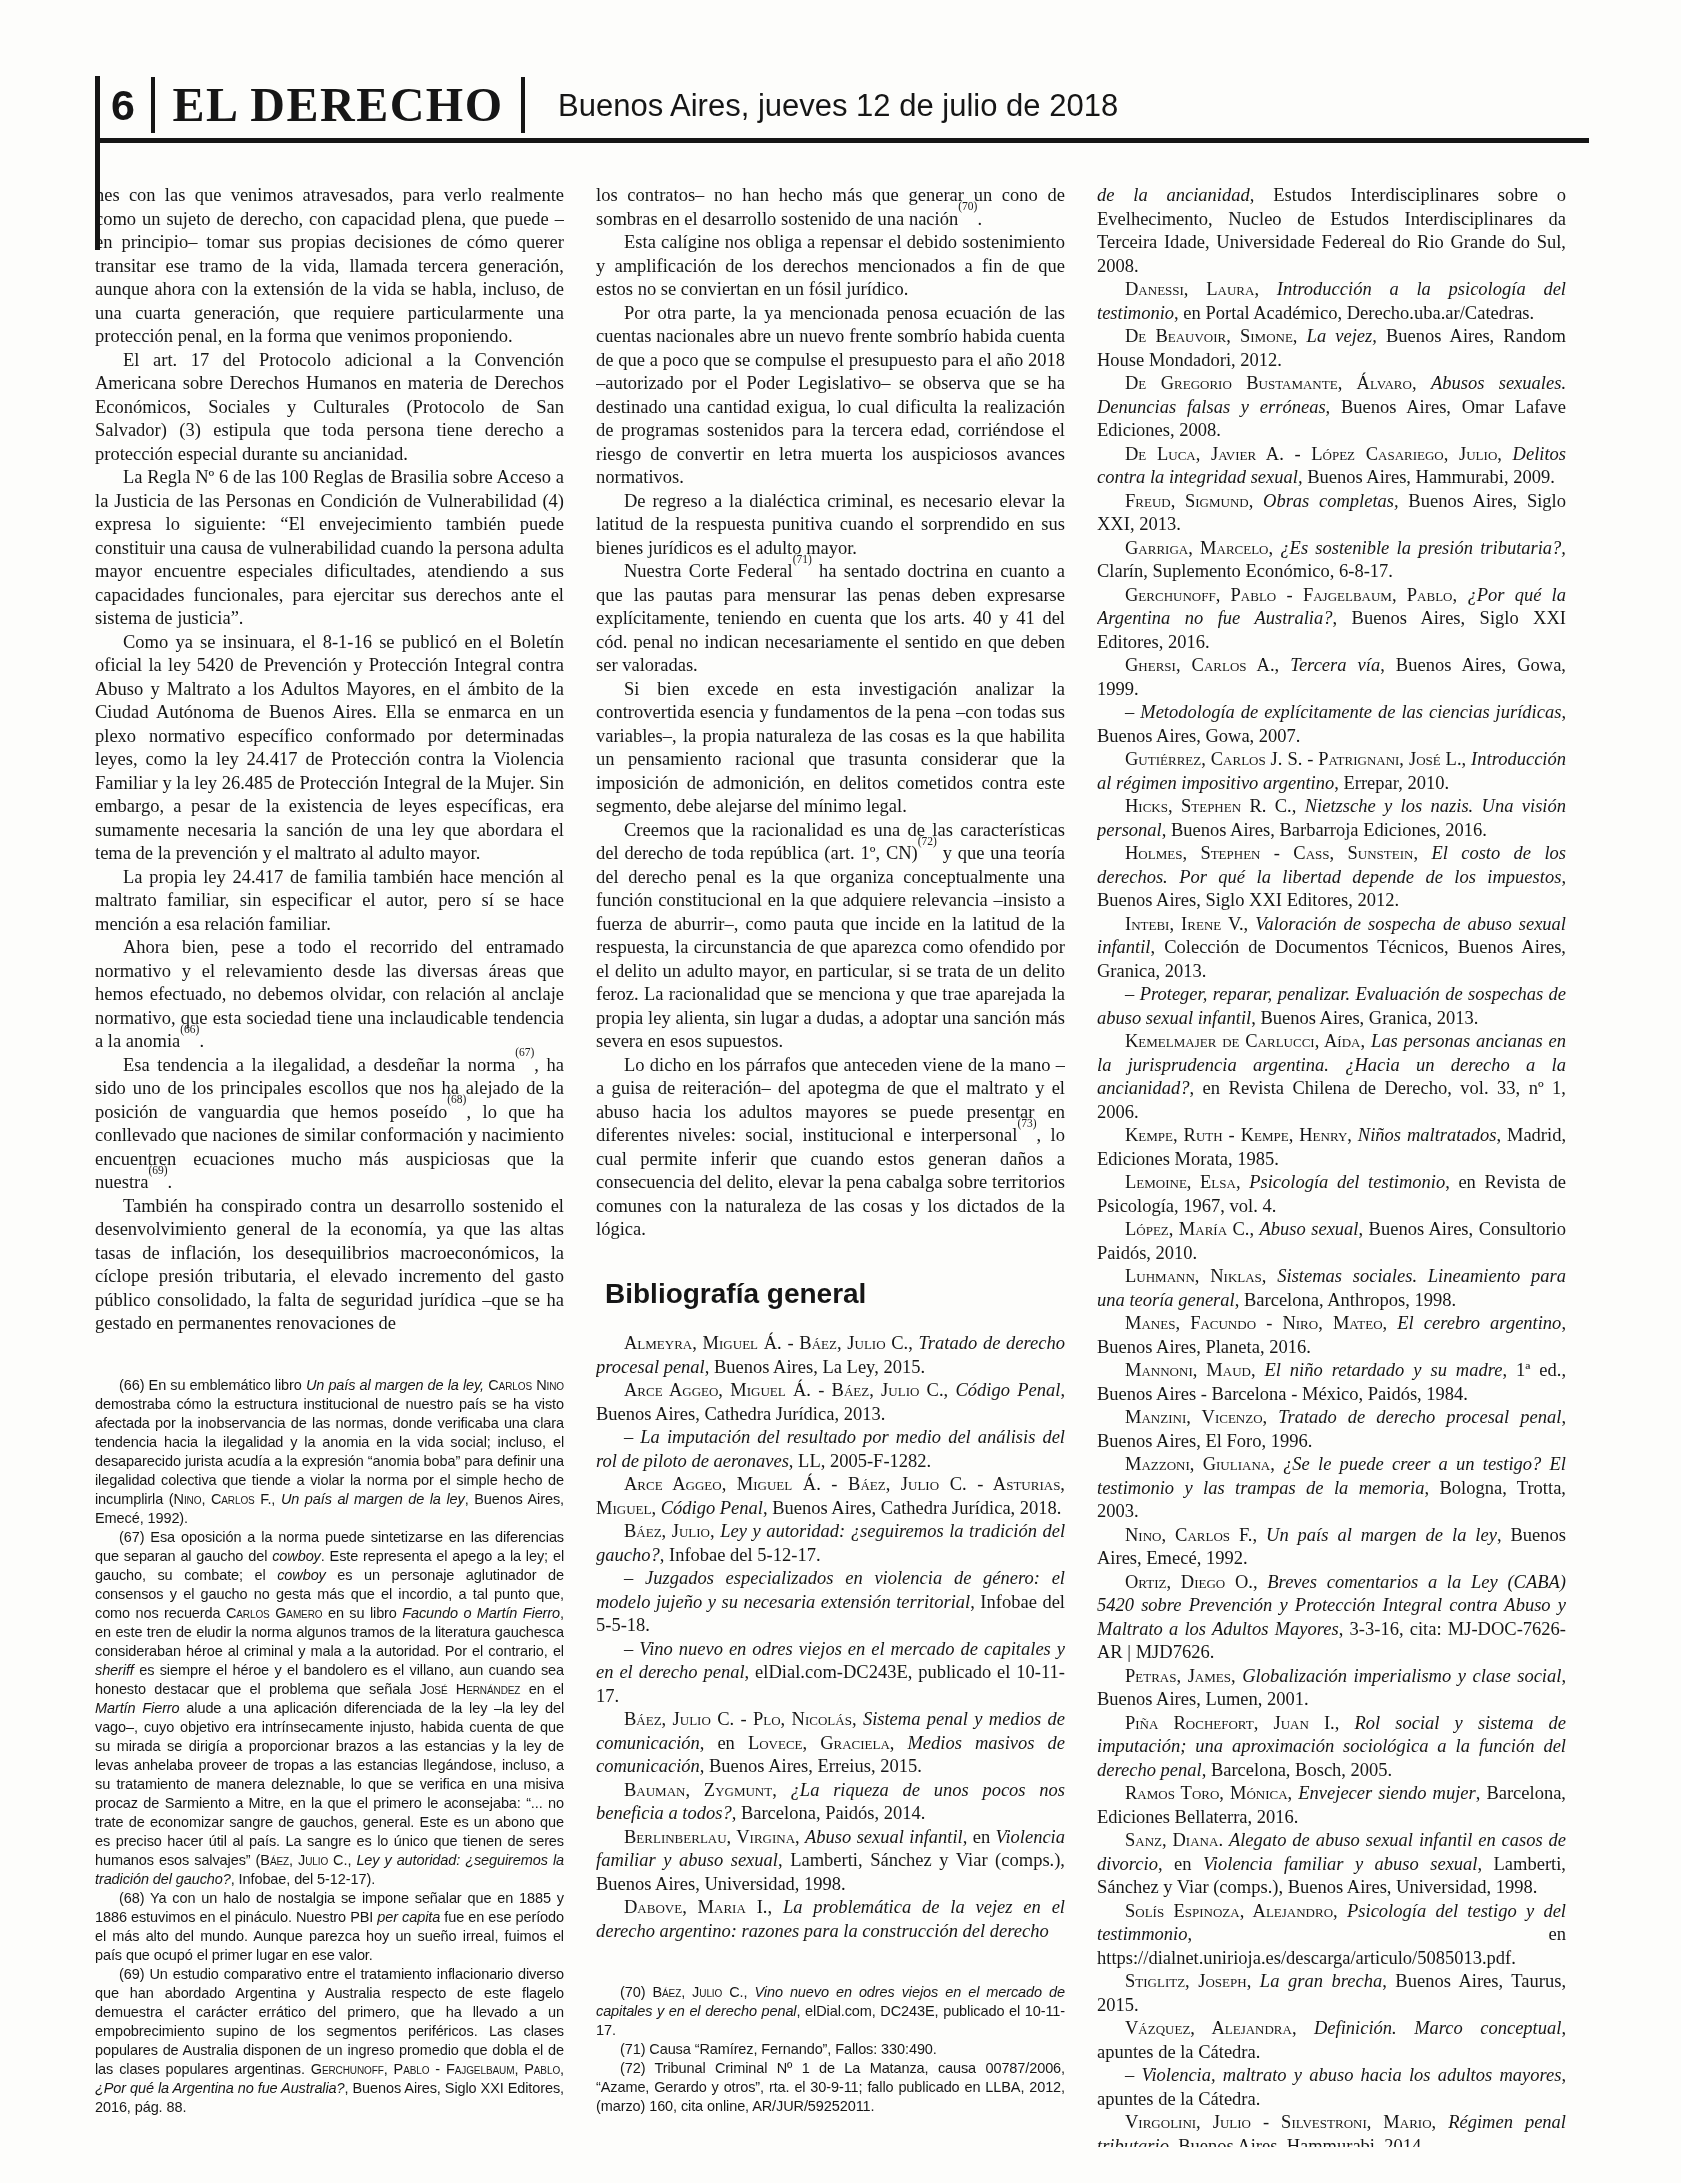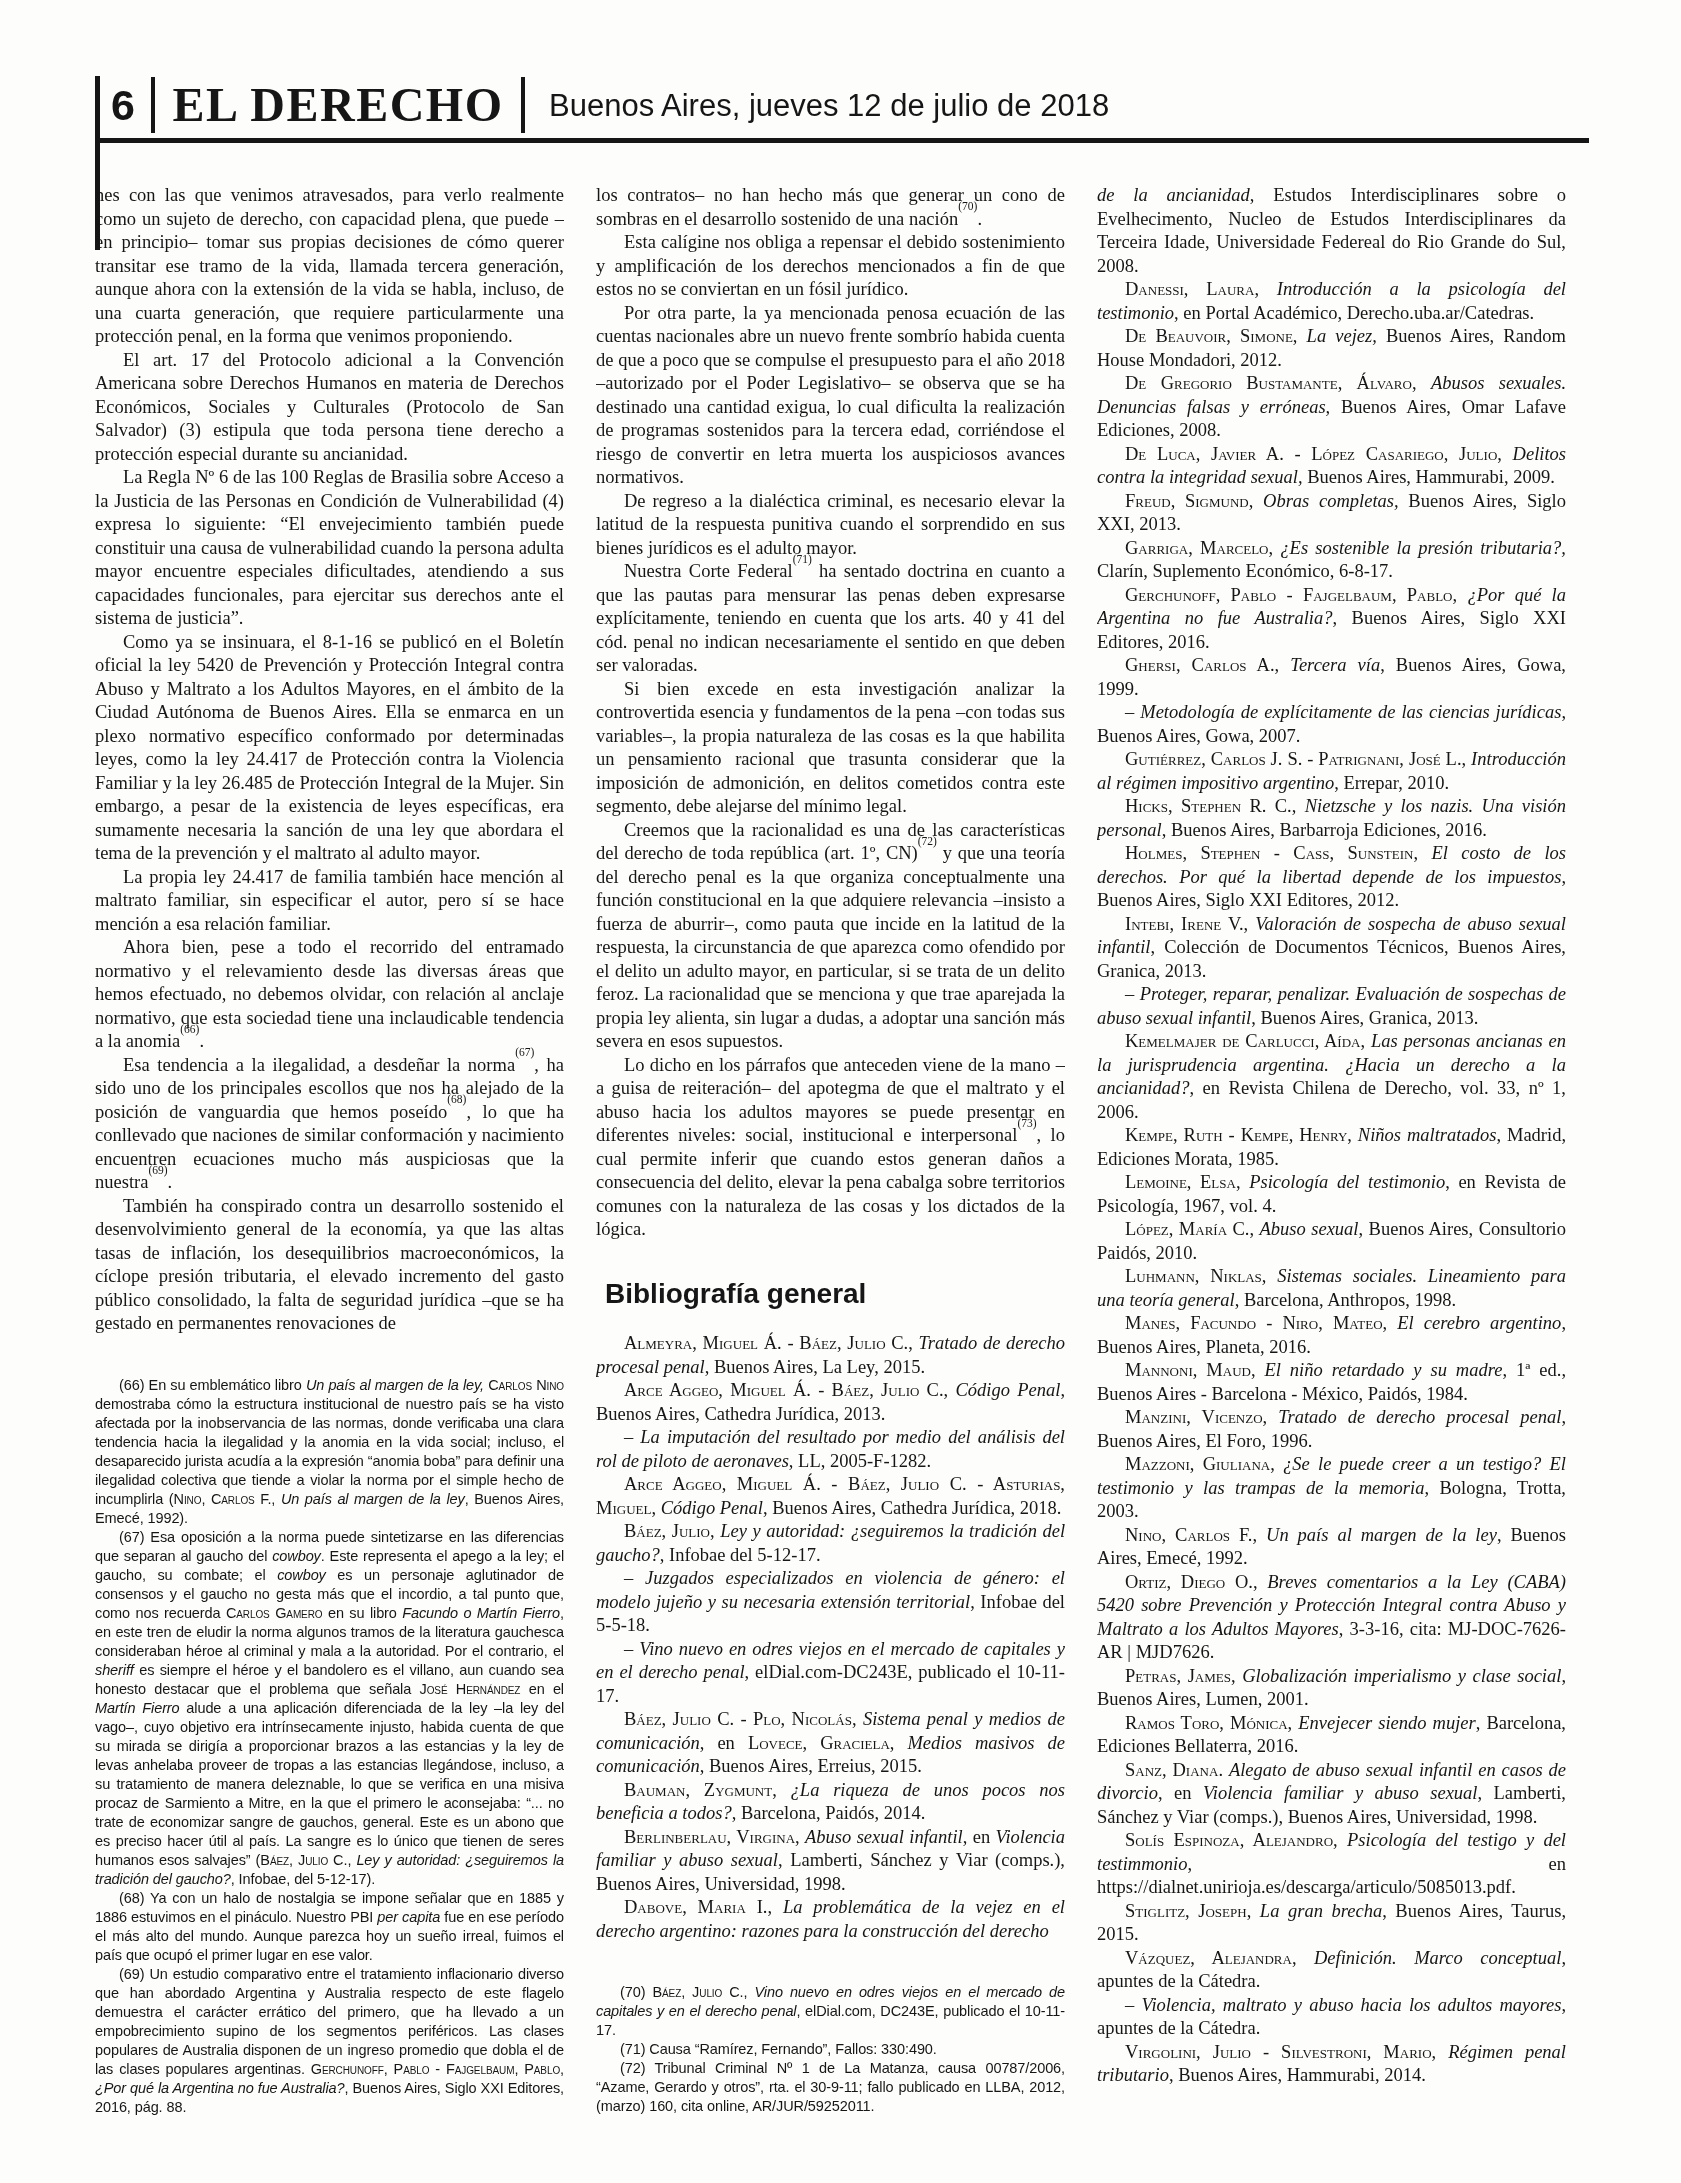--- a/index.html
+++ b/index.html
@@ -25,21 +25,21 @@
   }
   .hbar{width:4.5px;height:56px;background:#161616;}
   .masthead{
     font-family:"Liberation Serif",serif;
     font-size:48px;font-weight:600;line-height:1;
     letter-spacing:1.5px;white-space:nowrap;
   }
   .dateline{
     font-family:"Liberation Sans",sans-serif;
     font-size:31px;font-weight:400;line-height:1;
-    letter-spacing:0;white-space:nowrap;margin-left:7px;
+    letter-spacing:0;white-space:nowrap;margin-left:16px;
   }
   
   .columns{
     position:absolute;left:95px;top:184px;width:1494px;height:1963px;
     display:flex;gap:32px;
   }
   .col{width:469px;overflow:hidden;}
   .body p, .footnotes p{margin:0;}
   .para{
     font-size:18.5px;line-height:23.5px;
@@ -160,20 +160,21 @@
           <p class="para"><span class="sc">Lemoine, Elsa</span><span>, </span><span class="it">Psicología del testimonio</span><span>, en Revista de Psicología, 1967, vol. 4.</span></p>
           <p class="para"><span class="sc">López, María C.</span><span>, </span><span class="it">Abuso sexual</span><span>, Buenos Aires, Consultorio Paidós, 2010.</span></p>
           <p class="para"><span class="sc">Luhmann, Niklas</span><span>, </span><span class="it">Sistemas sociales. Lineamiento para una teoría general</span><span>, Barcelona, Anthropos, 1998.</span></p>
           <p class="para"><span class="sc">Manes, Facundo - Niro, Mateo</span><span>, </span><span class="it">El cerebro argentino</span><span>, Buenos Aires, Planeta, 2016.</span></p>
           <p class="para"><span class="sc">Mannoni, Maud</span><span>, </span><span class="it">El niño retardado y su madre</span><span>, 1ª ed., Buenos Aires - Barcelona - México, Paidós, 1984.</span></p>
           <p class="para"><span class="sc">Manzini, Vicenzo</span><span>, </span><span class="it">Tratado de derecho procesal penal</span><span>, Buenos Aires, El Foro, 1996.</span></p>
           <p class="para"><span class="sc">Mazzoni, Giuliana</span><span>, </span><span class="it">¿Se le puede creer a un testigo? El testimonio y las trampas de la memoria</span><span>, Bologna, Trotta, 2003.</span></p>
           <p class="para"><span class="sc">Nino, Carlos F.</span><span>, </span><span class="it">Un país al margen de la ley</span><span>, Buenos Aires, Emecé, 1992.</span></p>
           <p class="para"><span class="sc">Ortiz, Diego O.</span><span>, </span><span class="it">Breves comentarios a la Ley (CABA) 5420 sobre Prevención y Protección Integral contra Abuso y Maltrato a los Adultos Mayores</span><span>, 3-3-16, cita: MJ-DOC-7626-AR | MJD7626.</span></p>
           <p class="para"><span class="sc">Petras, James</span><span>, </span><span class="it">Globalización imperialismo y clase social</span><span>, Buenos Aires, Lumen, 2001.</span></p>
+          <p class="para"><span class="sc">Piña Rochefort, Juan I.</span><span>, </span><span class="it">Rol social y sistema de imputación; una aproximación sociológica a la función del derecho penal</span><span>, Barcelona, Bosch, 2005.</span></p>
           <p class="para"><span class="sc">Ramos Toro, Mónica</span><span>, </span><span class="it">Envejecer siendo mujer</span><span>, Barcelona, Ediciones Bellaterra, 2016.</span></p>
           <p class="para"><span class="sc">Sanz, Diana</span><span>. </span><span class="it">Alegato de abuso sexual infantil en casos de divorcio</span><span>, en </span><span class="it">Violencia familiar y abuso sexual</span><span>, Lamberti, Sánchez y Viar (comps.), Buenos Aires, Universidad, 1998.</span></p>
           <p class="para"><span class="sc">Solís Espinoza, Alejandro</span><span>, </span><span class="it">Psicología del testigo y del testimmonio</span><span>, en https://dialnet.unirioja.es/descarga/articulo/5085013.pdf.</span></p>
           <p class="para"><span class="sc">Stiglitz, Joseph</span><span>, </span><span class="it">La gran brecha</span><span>, Buenos Aires, Taurus, 2015.</span></p>
           <p class="para"><span class="sc">Vázquez, Alejandra</span><span>, </span><span class="it">Definición. Marco conceptual</span><span>, apuntes de la Cátedra.</span></p>
           <p class="para"><span>– </span><span class="it">Violencia, maltrato y abuso hacia los adultos mayores</span><span>, apuntes de la Cátedra.</span></p>
           <p class="para"><span class="sc">Virgolini, Julio - Silvestroni, Mario</span><span>, </span><span class="it">Régimen penal tributario</span><span>, Buenos Aires, Hammurabi, 2014.</span></p>
         </div>
     </section>
 

